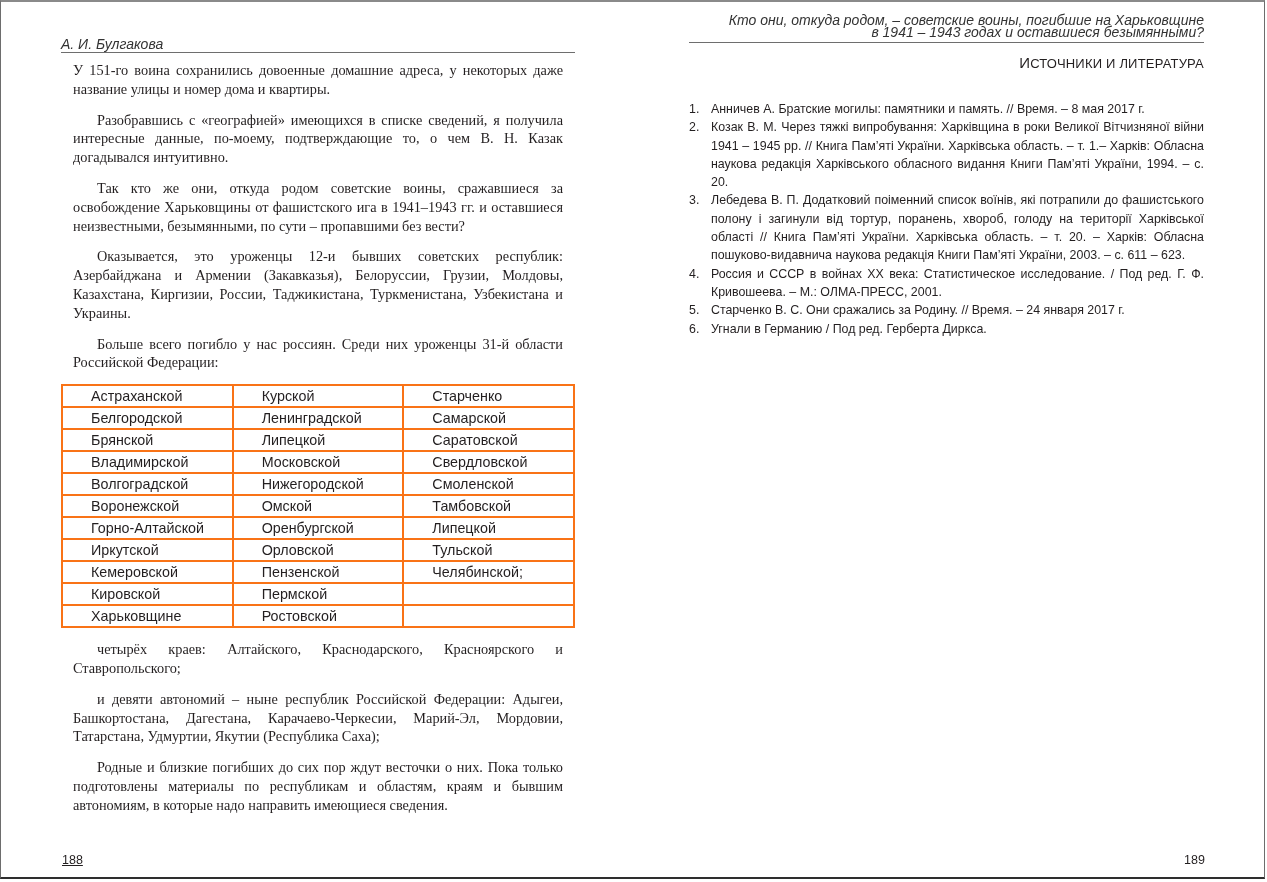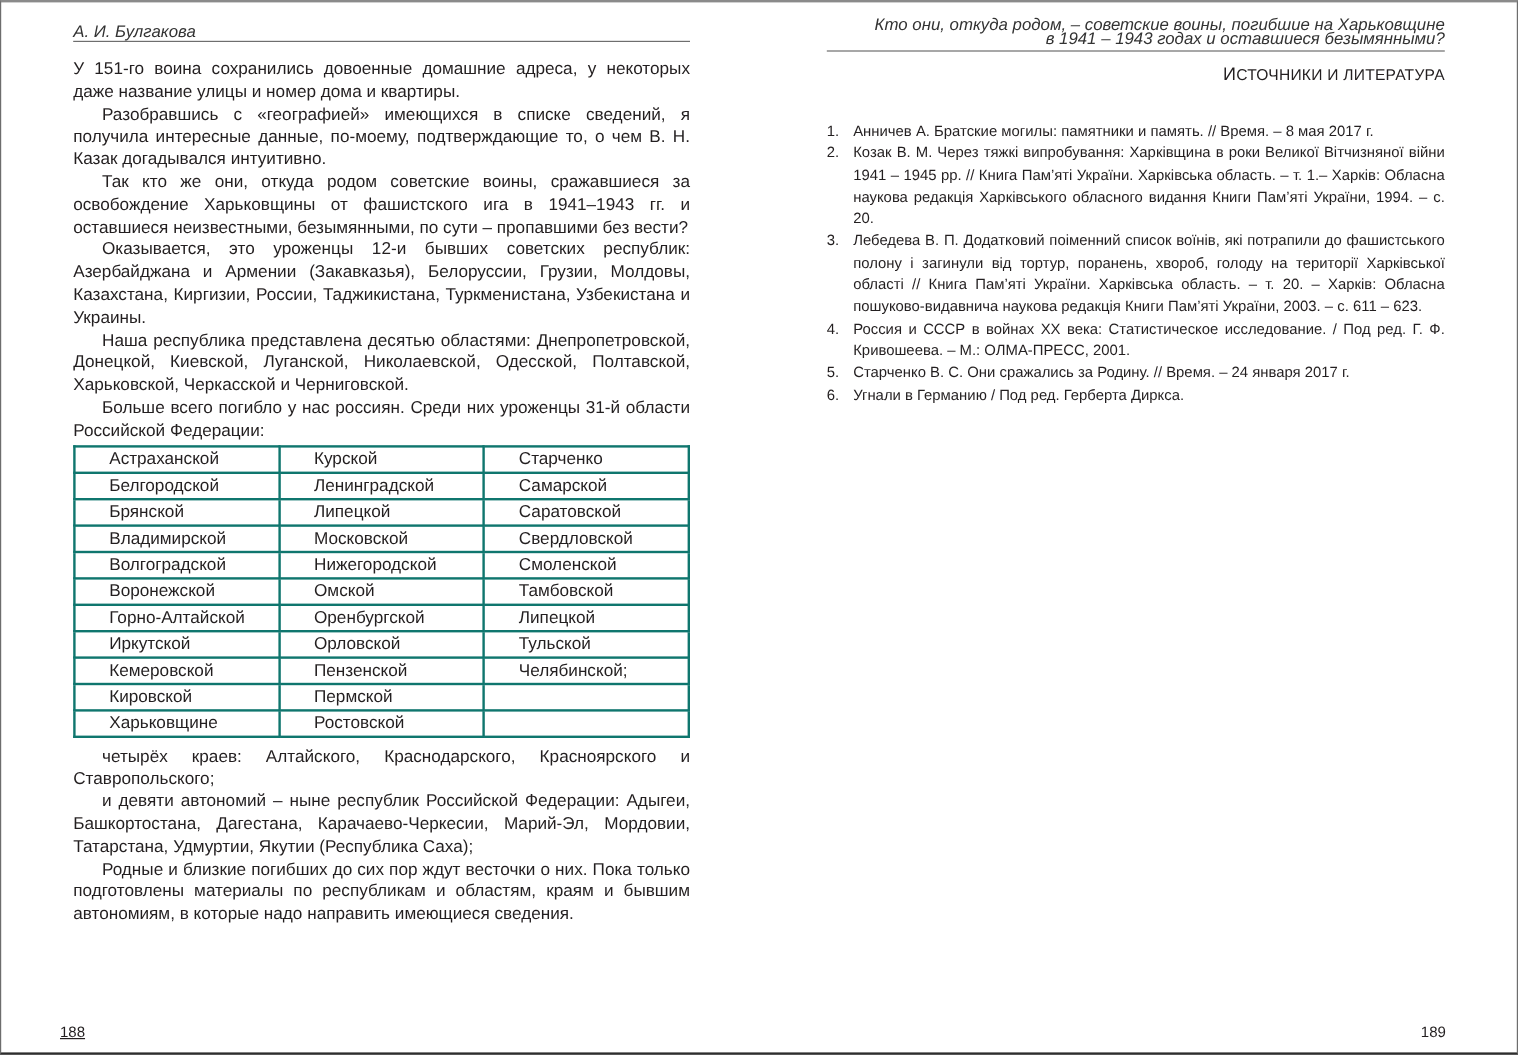--- a/index.html
+++ b/index.html
@@ -17,72 +17,71 @@
     .page { position: absolute; top: 0; }
     .page-left { left: 61px; width: 514px; }
     .page-right { left: 689px; width: 515px; }
 
     .running-head {
       position: absolute; left: 0; width: 100%;
       font-style: italic; font-size: 14px; color: #333;
       border-bottom: 1px solid #6e6e6e;
       box-sizing: border-box;
     }
-    .page-left .running-head { top: 20px; height: 15px; line-height: 13px; }
+    .page-left .running-head { top: 38px; height: 15px; line-height: 13px; }
     .page-right .running-head { top: 15px; height: 28px; line-height: 11.5px; text-align: right; }
 
     .body-text {
       position: absolute; left: 0; width: 100%; top: 49px;
       font-size: 14.3px; line-height: 18.8px; text-align: justify;
     }
-    .body-text p { margin: 0; }
+    .body-text p { margin: 12px; font-family: Liberation Serif, serif; }
     .body-text p.indent { text-indent: 24px; }
 
     table.regions {
       border-collapse: collapse; width: 514px; margin: 2px 0 7px 0;
       font-size: 14.3px;
     }
     table.regions td {
-      border: 2px solid #0f766e; height: 20px; padding: 0 0 0 28px;
+      border: 2px solid #f97316; height: 20px; padding: 0 0 0 28px;
       width: 33.33%; line-height: 20px; text-align: left;
     }
 
     .section-title {
       position: absolute; top: 54px; left: 0; width: 100%; text-align: right;
       font-size: 13px; letter-spacing: 0.2px; color: #231f20;
     }
     .section-title .cap { font-size: 15px; }
 
     ol.refs {
       position: absolute; top: 100px; left: 0; width: 515px;
       margin: 0; padding: 0; list-style: none;
       font-size: 12.4px; line-height: 18.3px; text-align: justify;
     }
     ol.refs li { position: relative; padding-left: 22px; }
     ol.refs li .num { position: absolute; left: 0; top: 0; }
 
     .folio { position: absolute; top: 853px; font-size: 12.5px; color: #231f20; }
-    .folio-left { left: 50px; text-decoration: underline; }
+    .folio-left { left: 62px; text-decoration: underline; }
     .folio-right { left: 1184px; }
   </style>
 </head>
 <body>
 
 <div class="frame"></div>
 
 <div class="page page-left">
   <div class="running-head">А. И. Булгакова</div>
 
   <div class="body-text">
     <div>
       <p>У 151-го воина сохранились довоенные домашние адреса, у некоторых даже название улицы и номер дома и квартиры.</p>
       <p class="indent">Разобравшись с «географией» имеющихся в списке сведений, я получила интересные данные, по-моему, подтверждающие то, о чем В. Н. Казак догадывался интуитивно.</p>
       <p class="indent">Так кто же они, откуда родом советские воины, сражавшиеся за освобождение Харьковщины от фашистского ига в 1941–1943 гг. и оставшиеся неизвестными, безымянными, по сути – пропавшими без вести?</p>
       <p class="indent">Оказывается, это уроженцы 12-и бывших советских республик: Азербайджана и Армении (Закавказья), Белоруссии, Грузии, Молдовы, Казахстана, Киргизии, России, Таджикистана, Туркменистана, Узбекистана и Украины.</p>
-      <p class="indent">Наша республика представлена десятью областями: Днепропетровской, Донецкой, Киевской, Луганской, Николаевской, Одесской, Полтавской, Харьковской, Черкасской и Черниговской.</p>
       <p class="indent">Больше всего погибло у нас россиян. Среди них уроженцы 31-й области Российской Федерации:</p>
     </div>
 
     <table class="regions">
       <tbody id="regions-body">
           <tr>
             <td>Астраханской</td>
             <td>Курской</td>
             <td>Старченко</td>
           </tr>

